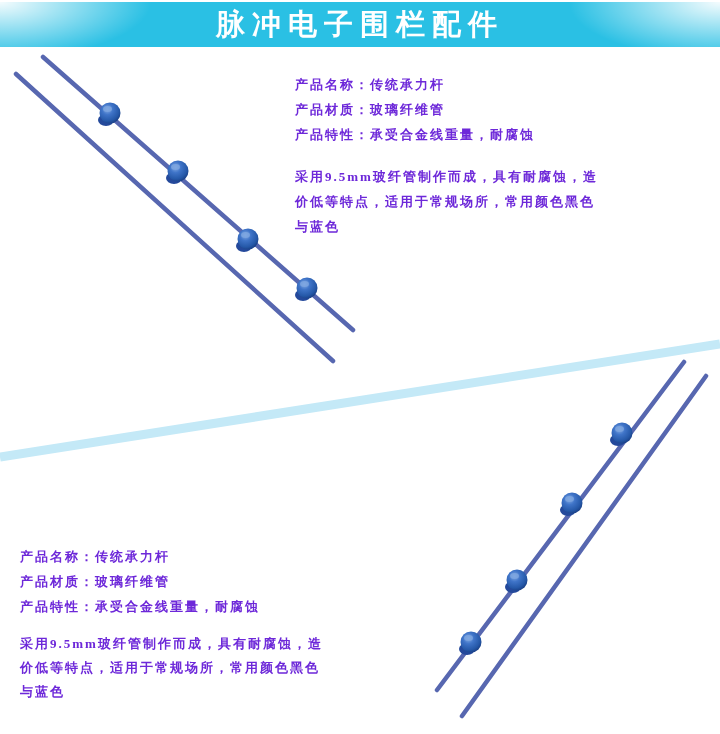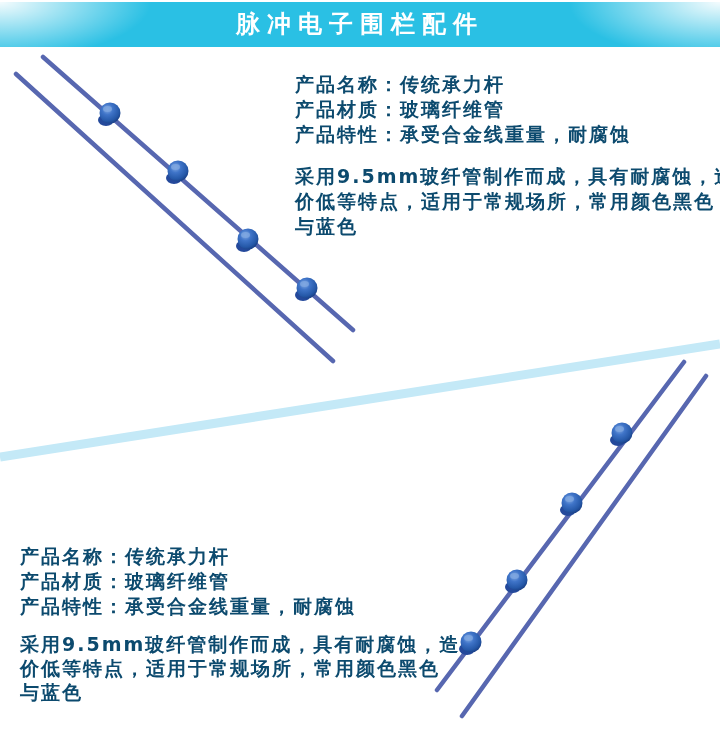--- a/index.html
+++ b/index.html
@@ -18,40 +18,41 @@
     width: 720px; height: 45px;
     background:
       radial-gradient(ellipse 30% 180% at 0% 0%,   rgba(255,255,255,0.95), rgba(255,255,255,0) 70%),
       radial-gradient(ellipse 30% 180% at 100% 0%, rgba(255,255,255,0.95), rgba(255,255,255,0) 70%),
       #2ac0e4;
     text-align: center;
   }
   .banner .title {
     display: inline-block;
     line-height: 45px;
-    font-size: 24px;
+    font-size: 29px;
     font-weight: bold;
     letter-spacing: 7px;
     color: #ffffff;
     white-space: nowrap;
   }
   
   .art {
     position: absolute;
     left: 0; top: 0;
     width: 720px; height: 734px;
   }
   
   .specs, .desc {
     position: absolute;
-    color: #0c4a6e;
+    color: #6d28d9;
     font-weight: bold;
-    font-size: 19px;
+    font-size: 13px;
     letter-spacing: 2px;
     white-space: nowrap;
+    font-family: Liberation Serif, serif;
   }
   .specs .line { line-height: 25px; }
   .desc .line  { line-height: 25px; }
   .specs-top { left: 295px; top: 72px; }
   .desc-top  { left: 295px; top: 164px; }
   .specs-bottom { left: 20px; top: 544px; }
   .desc-bottom  { left: 20px; top: 632px; }
   .desc-bottom .line { line-height: 24px; }
 </style>
 </head>

